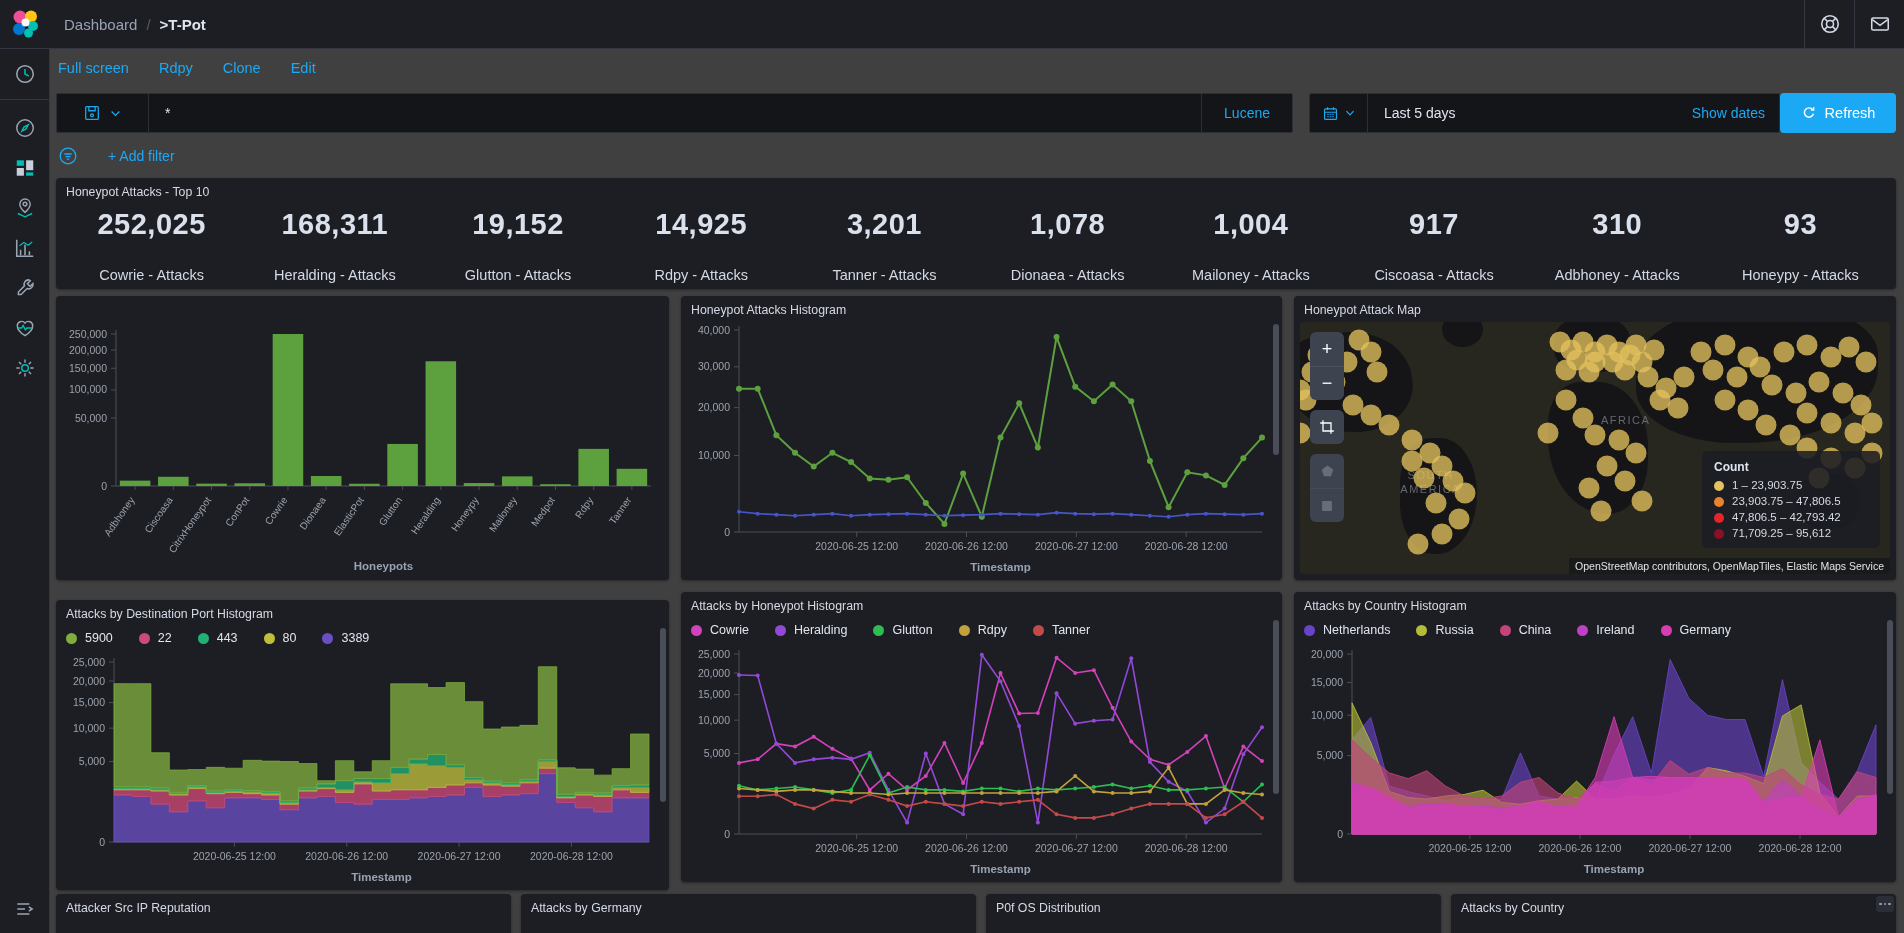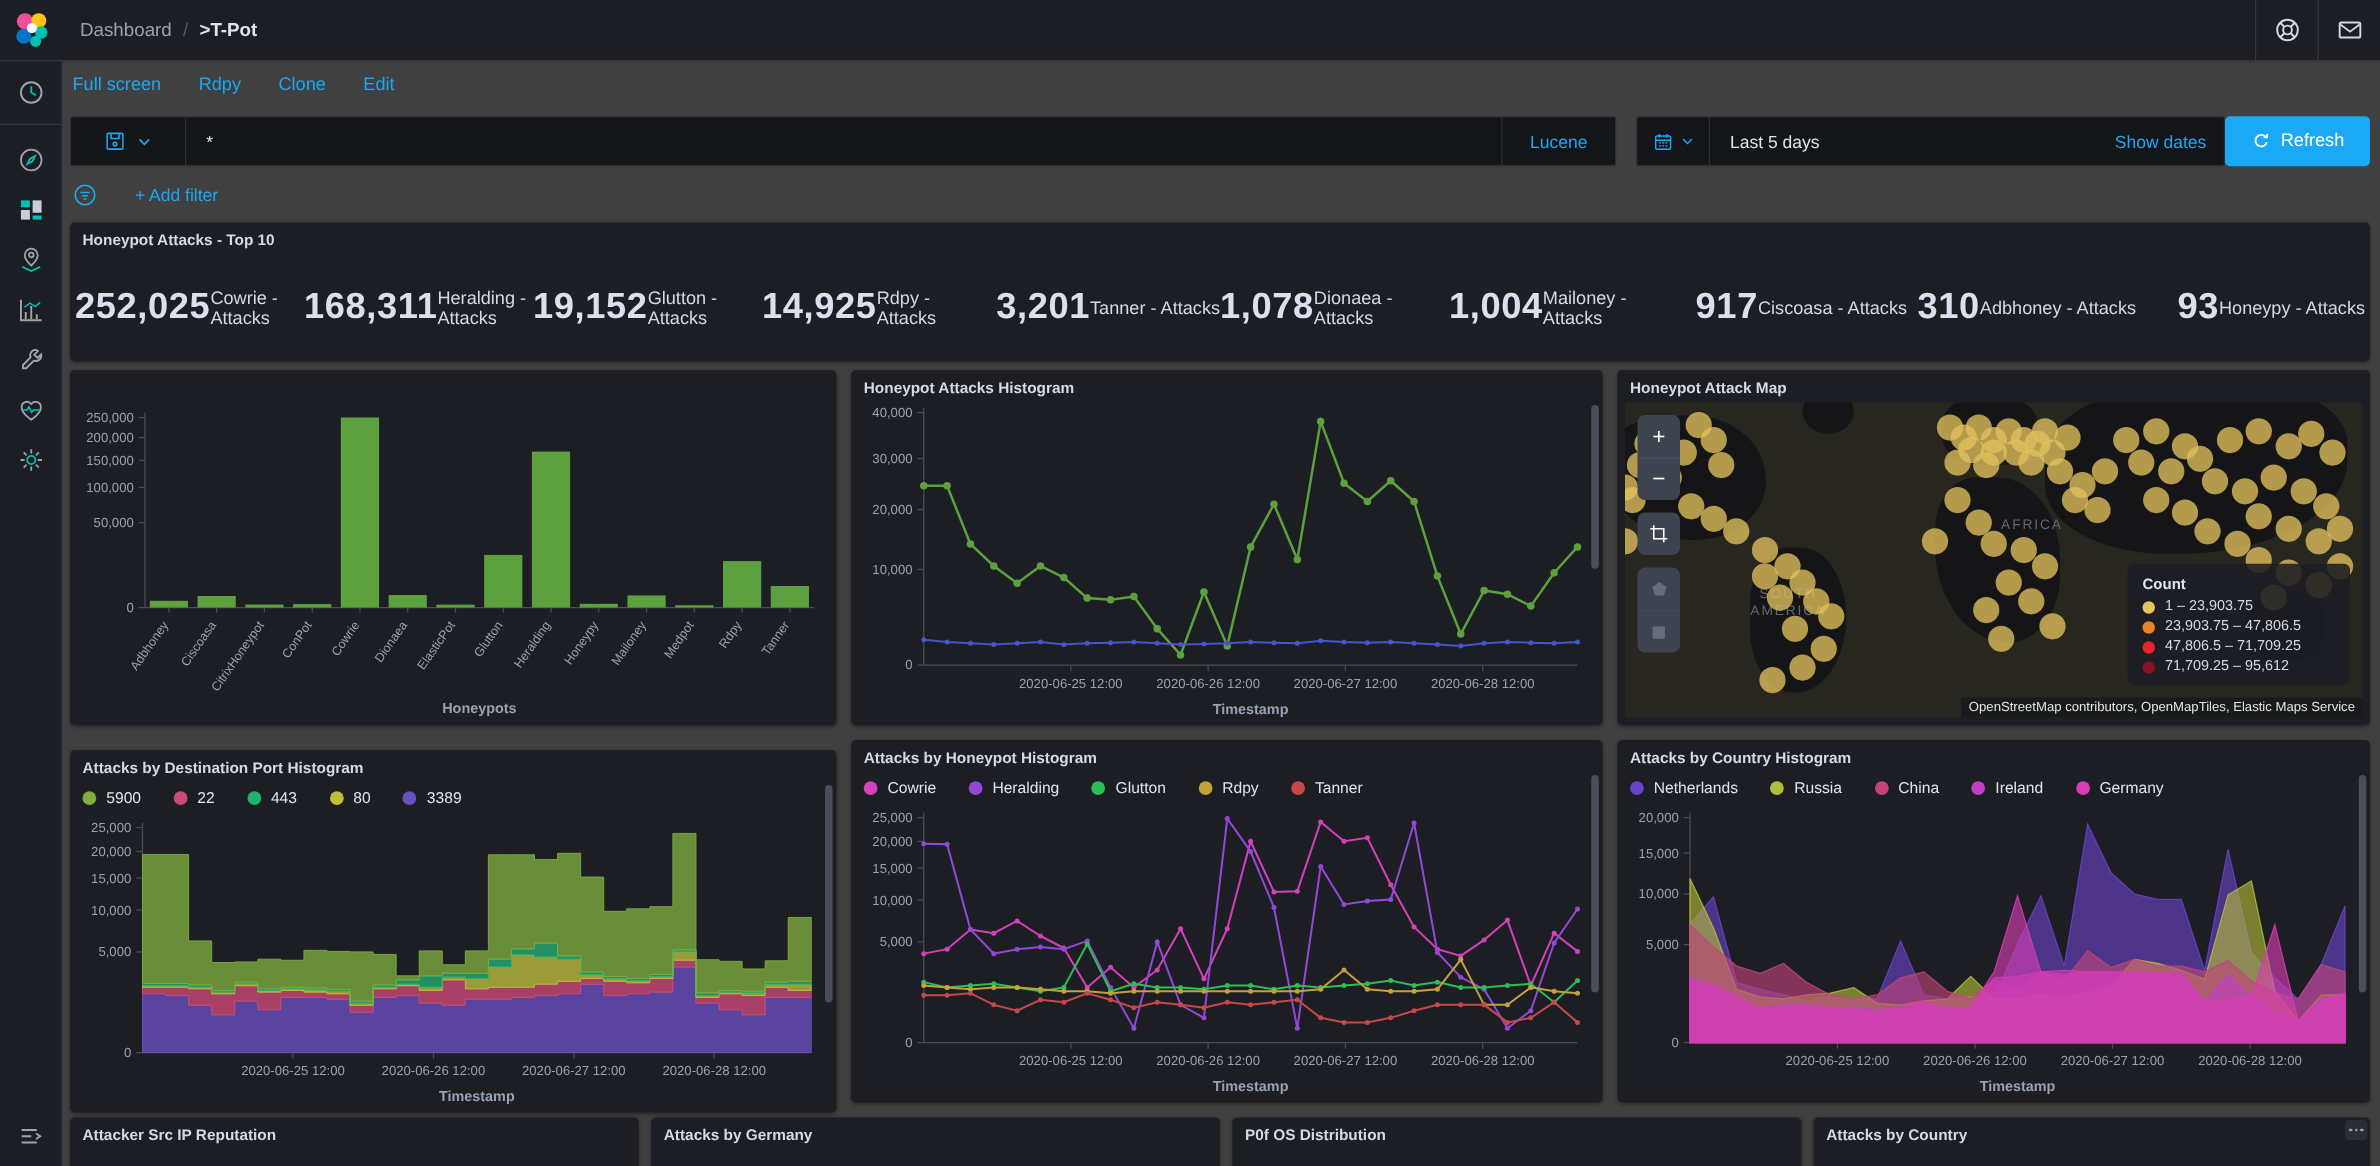--- a/index.html
+++ b/index.html
@@ -31,31 +31,31 @@
   .date-bar{position:absolute;left:1259px;top:44px;width:471px;height:40px;background:#141519;border:1px solid #2c2f37;border-radius:2px;display:flex;align-items:center}
   .db-left{width:58px;height:100%;display:flex;align-items:center;justify-content:center;gap:5px;border-right:1px solid #2c2f37;cursor:pointer}
   .db-range{padding-left:16px;font-size:14px;color:#dfe5ef;flex:1}
   .db-show{padding-right:14px;color:#1ba9f5;font-size:14px;cursor:pointer}
   .refresh-btn{position:absolute;left:1730px;top:44px;width:116px;height:40px;background:#1ba9f5;border-radius:4px;display:flex;align-items:center;justify-content:center;gap:8px;color:#fff;font-size:14.5px;font-weight:500;cursor:pointer}
   .filter-row{position:absolute;left:8px;top:97px;display:flex;align-items:center;gap:10px}
   .filter-dash{width:10px;height:2px;background:#3c414b}
   .add-filter{color:#1ba9f5;font-size:14px;cursor:pointer}
   
   .panel{position:absolute;background:#1d1e24;border-radius:4px;box-shadow:0 1px 3px rgba(0,0,0,.4)}
-  .panel-title{padding:7px 10px 3px 10px;font-size:12.3px;font-weight:700;color:#d4dae5;white-space:nowrap;overflow:hidden}
+  .panel-title{padding:7px 10px 3px 10px;font-size:12.3px;font-weight:400;color:#d4dae5;white-space:nowrap;overflow:hidden}
   .chart{position:absolute;left:2px;right:2px;top:24px;bottom:2px}
   .chart.with-legend{top:52px}
   .legend-row{position:absolute;left:10px;top:26px;height:24px;display:flex;align-items:center;gap:26px}
   .legend-item{display:flex;align-items:center;gap:8px;font-size:12.5px;color:#dfe5ef;cursor:pointer}
   .legend-dot{width:11px;height:11px;border-radius:50%}
   .vscroll{position:absolute;right:3px;top:28px;bottom:44px;width:6px}
   .vscroll .thumb{width:6px;background:#4a4e59;border-radius:3px}
   
   .metrics-row{position:absolute;left:4px;right:4px;top:30px;bottom:6px;display:flex}
-  .metric{flex:1;display:flex;flex-direction:row;align-items:center;justify-content:flex-end}
+  .metric{flex:1;display:flex;flex-direction:column;align-items:center;justify-content:space-between}
   .metric-value{font-size:29px;font-weight:700;color:#dbe1ec;letter-spacing:.5px}
   .metric-label{font-size:14.5px;color:#d4dae5;margin-top:2px}
   
   .map-area{position:absolute;left:6px;right:6px;top:26px;bottom:6px;background:#27271f;border-radius:3px;overflow:hidden}
   .land{position:absolute;background:#131417;opacity:.92}
   .map-label{position:absolute;color:#63686f;font-size:11px;letter-spacing:1.5px;text-align:center;line-height:14px}
   .map-dot{position:absolute;width:21px;height:21px;border-radius:50%;background:#e2c05c;opacity:.78;transform:translate(-50%,-50%)}
   .map-controls{position:absolute;left:10px;top:10px;width:34px}
   .map-btn-group{background:#3e4350;border-radius:6px;margin-bottom:10px;overflow:hidden}
   .map-btn{width:34px;height:34px;display:flex;align-items:center;justify-content:center;color:#fff;font-size:18px;cursor:pointer}
@@ -556,21 +556,21 @@
               <div class="map-legend-row">
                 <span class="map-legend-dot" style="background:#e5c35f"></span>
                 <span>1 – 23,903.75</span>
               </div>
               <div class="map-legend-row">
                 <span class="map-legend-dot" style="background:#e8832b"></span>
                 <span>23,903.75 – 47,806.5</span>
               </div>
               <div class="map-legend-row">
                 <span class="map-legend-dot" style="background:#e4252b"></span>
-                <span>47,806.5 – 71,709.25</span>
+                <span>47,806.5 – 42,793.42</span>
               </div>
               <div class="map-legend-row">
                 <span class="map-legend-dot" style="background:#8a1025"></span>
                 <span>71,709.25 – 95,612</span>
               </div>
             </div>
         </div>
         <div class="map-attrib">OpenStreetMap contributors, OpenMapTiles, Elastic Maps Service</div>
       </div>
     </div>

